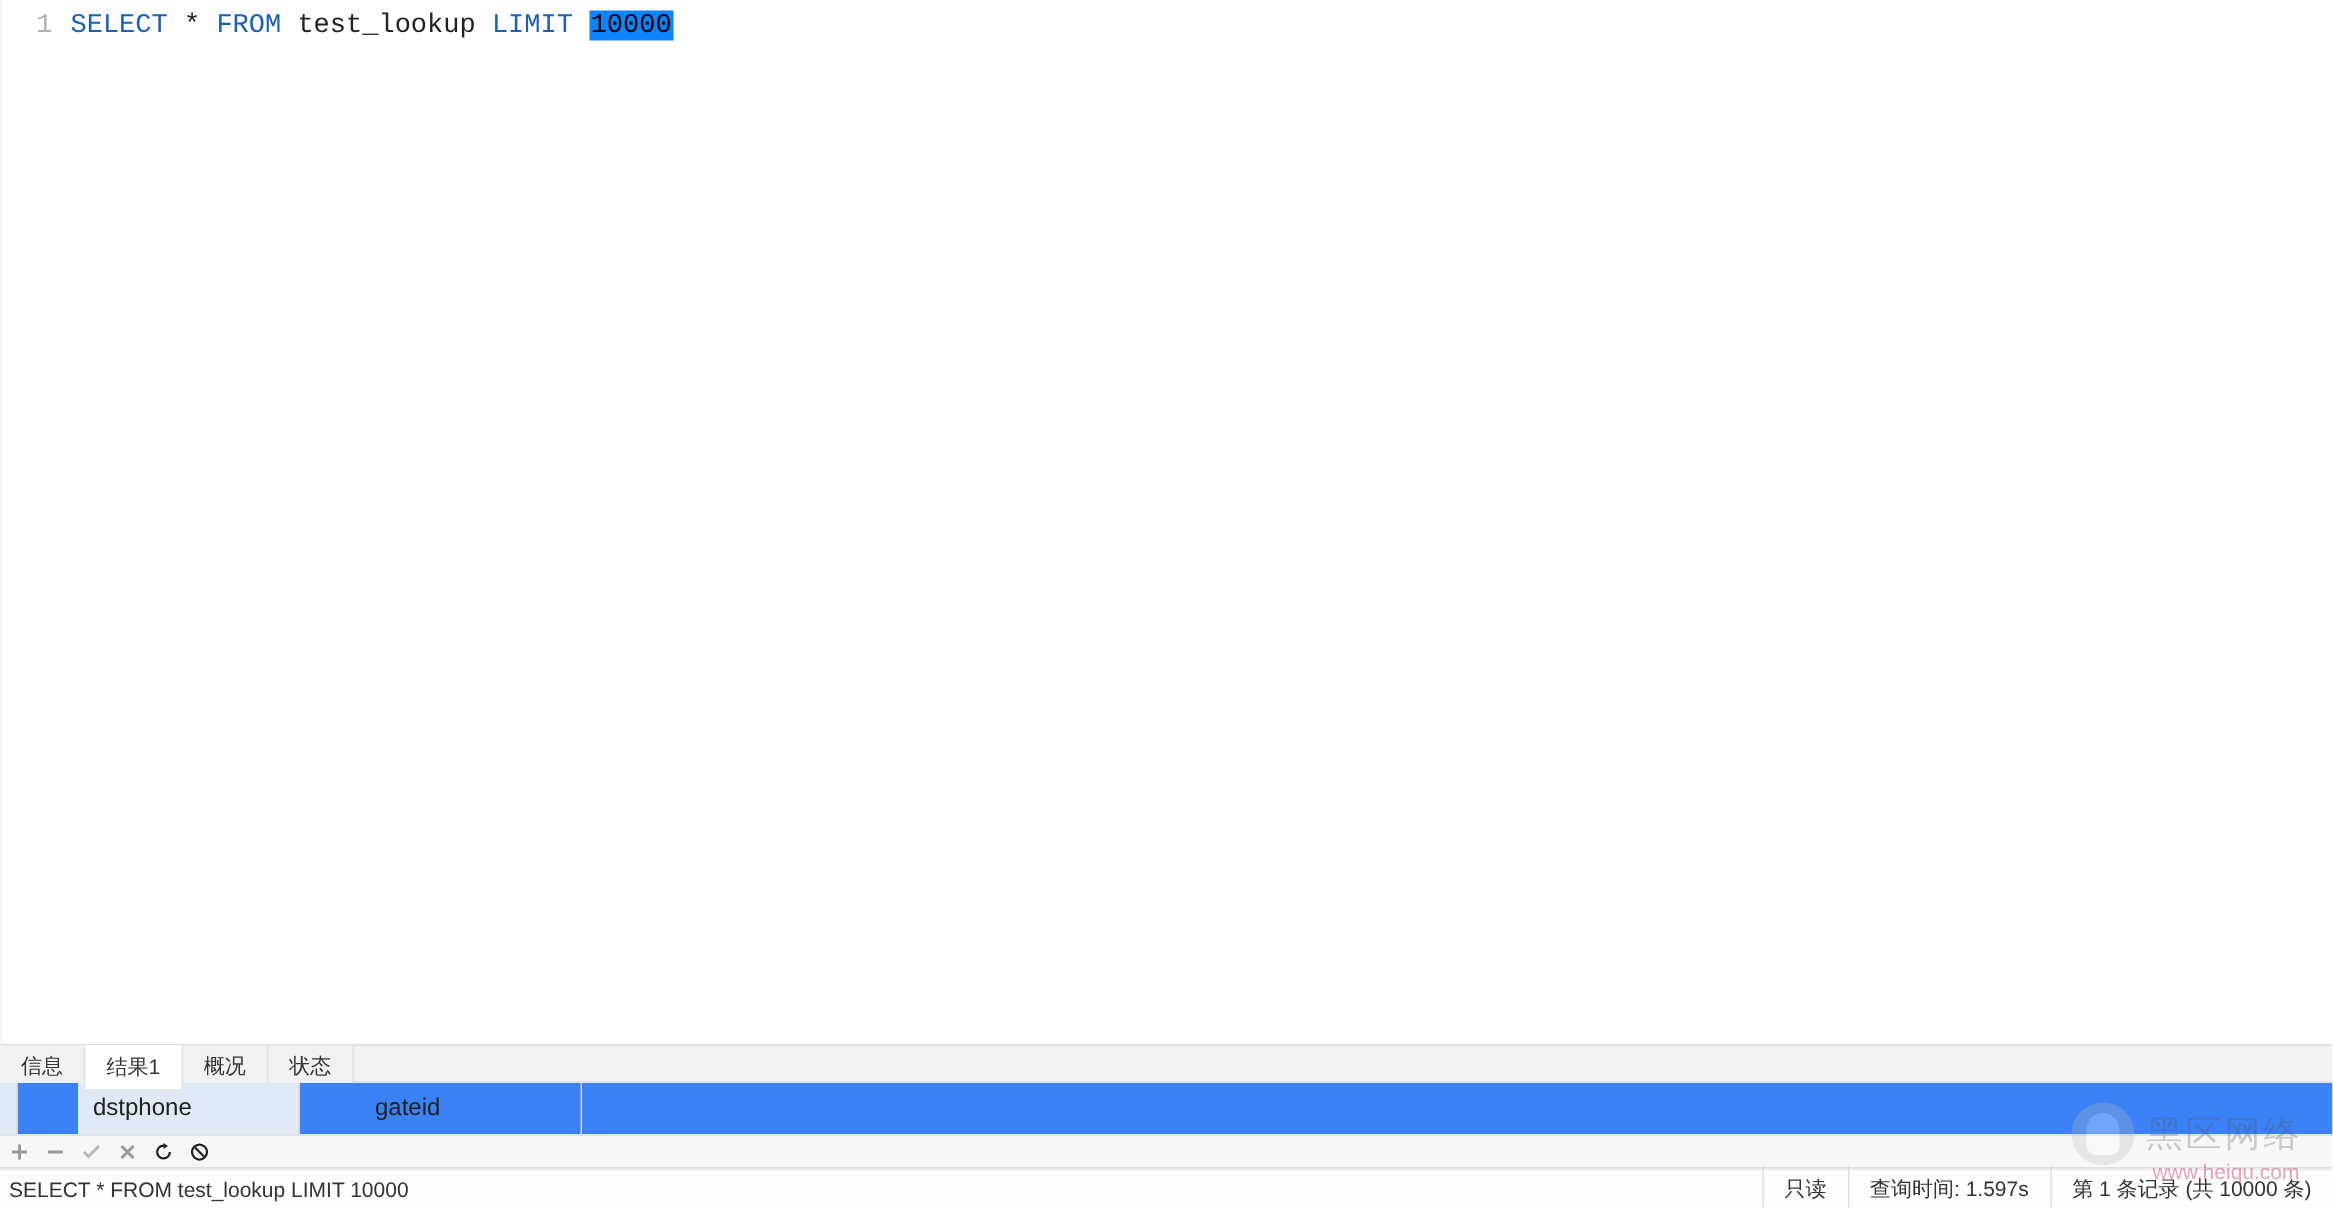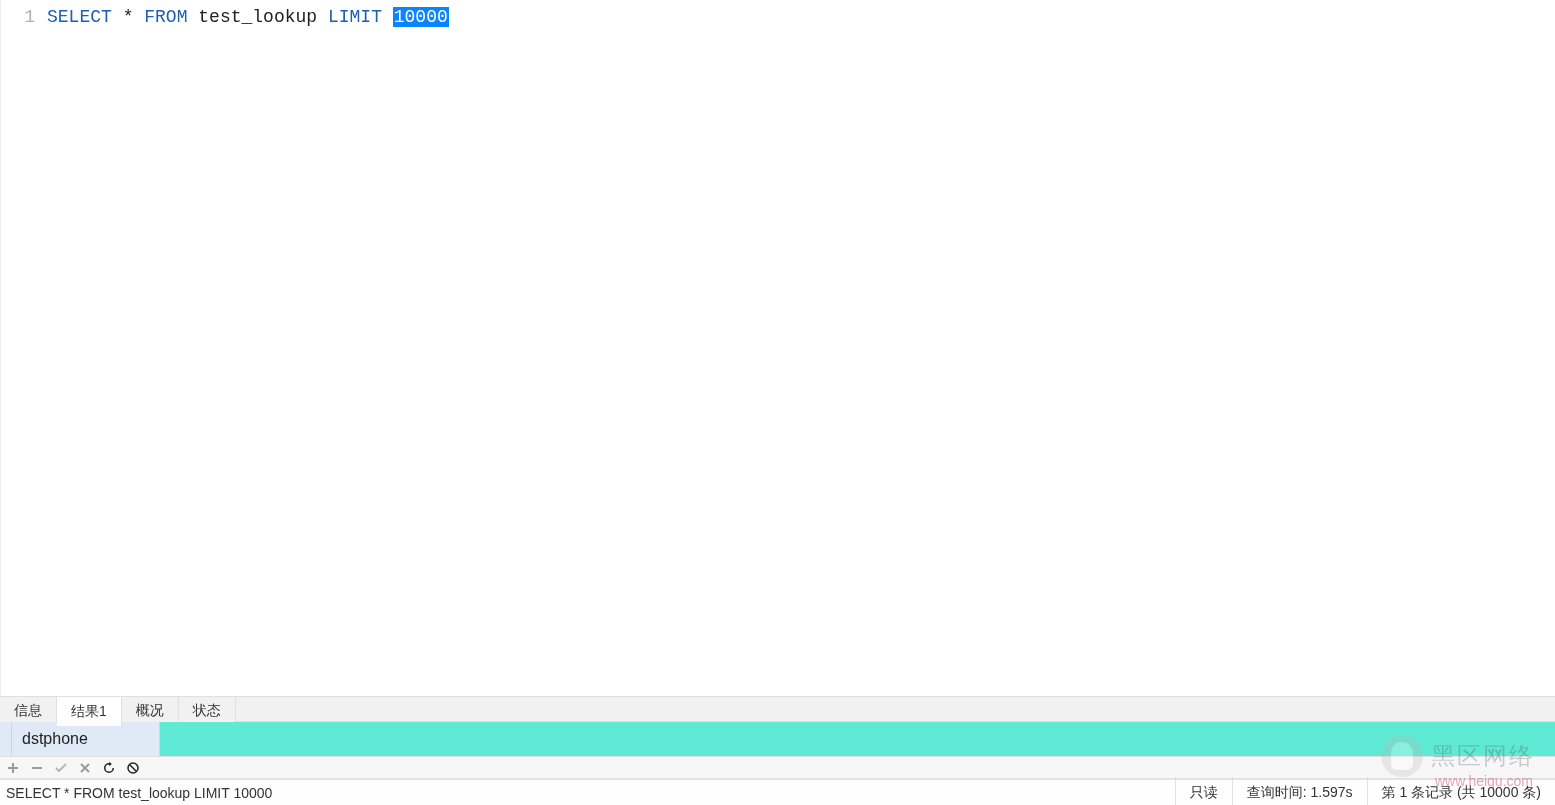--- a/index.html
+++ b/index.html
@@ -35,21 +35,21 @@
       padding-right: 12px;
       user-select: none;
       flex-shrink: 0;
     }
     .code {
       white-space: pre;
       color: #222;
     }
     .kw { color: #1d5fb4; margin-top: 20px; }
     .ident { color: #222; }
-    .sel { background: #0a84ff; color: #ffffff; padding: 0 1px; }
+    .sel { background: #0a84ff; color: #000000; padding: 0 1px; }
     .tabs-bar {
       display: flex;
       background: #f1f1f1;
       border-top: 1px solid #e0e0e0;
       border-bottom: 1px solid #e0e0e0;
       height: 26px;
       align-items: stretch;
     }
     .tab {
       padding: 14px 14px;
@@ -60,25 +60,26 @@
       display: flex;
       align-items: center;
       background: #f1f1f1;
     }
     .tab.active {
       background: #ffffff;
       border-top: 1px solid #fff;
       position: relative;
     }
     .results-area {
-      background: #5eead4;
+      background: #3b82f6;
       height: 35px;
       border-bottom: 1px solid #e0e0e0;
       display: flex;
       align-items: stretch;
+      gap: 40px;
     }
     .row-gutter {
       width: 12px;
       background: #dfeaf6;
       border-right: 1px solid #d4d4d4;
       flex-shrink: 0;
     }
     .col-header {
       padding: 5px 10px;
       font-size: 16px;
@@ -185,20 +186,21 @@
 <div class="tabs-bar">
   <div class="tab">信息</div>
   <div class="tab active">结果1</div>
   <div class="tab">概况</div>
   <div class="tab">状态</div>
 </div>
 
 <div class="results-area">
   <div class="row-gutter"></div>
   <div class="col-header first">dstphone</div>
+  <div class="col-header">gateid</div>
 </div>
 
 <div class="toolbar">
   <span class="tb-btn" title="add">
     <svg viewBox="0 0 12 12">
         <path d="M5 1h2v10H5z M1 5h10v2H1z" fill="#9a9a9a"></path>
       </svg>
   </span>
   <span class="tb-btn" title="remove">
     <svg viewBox="0 0 12 12">

